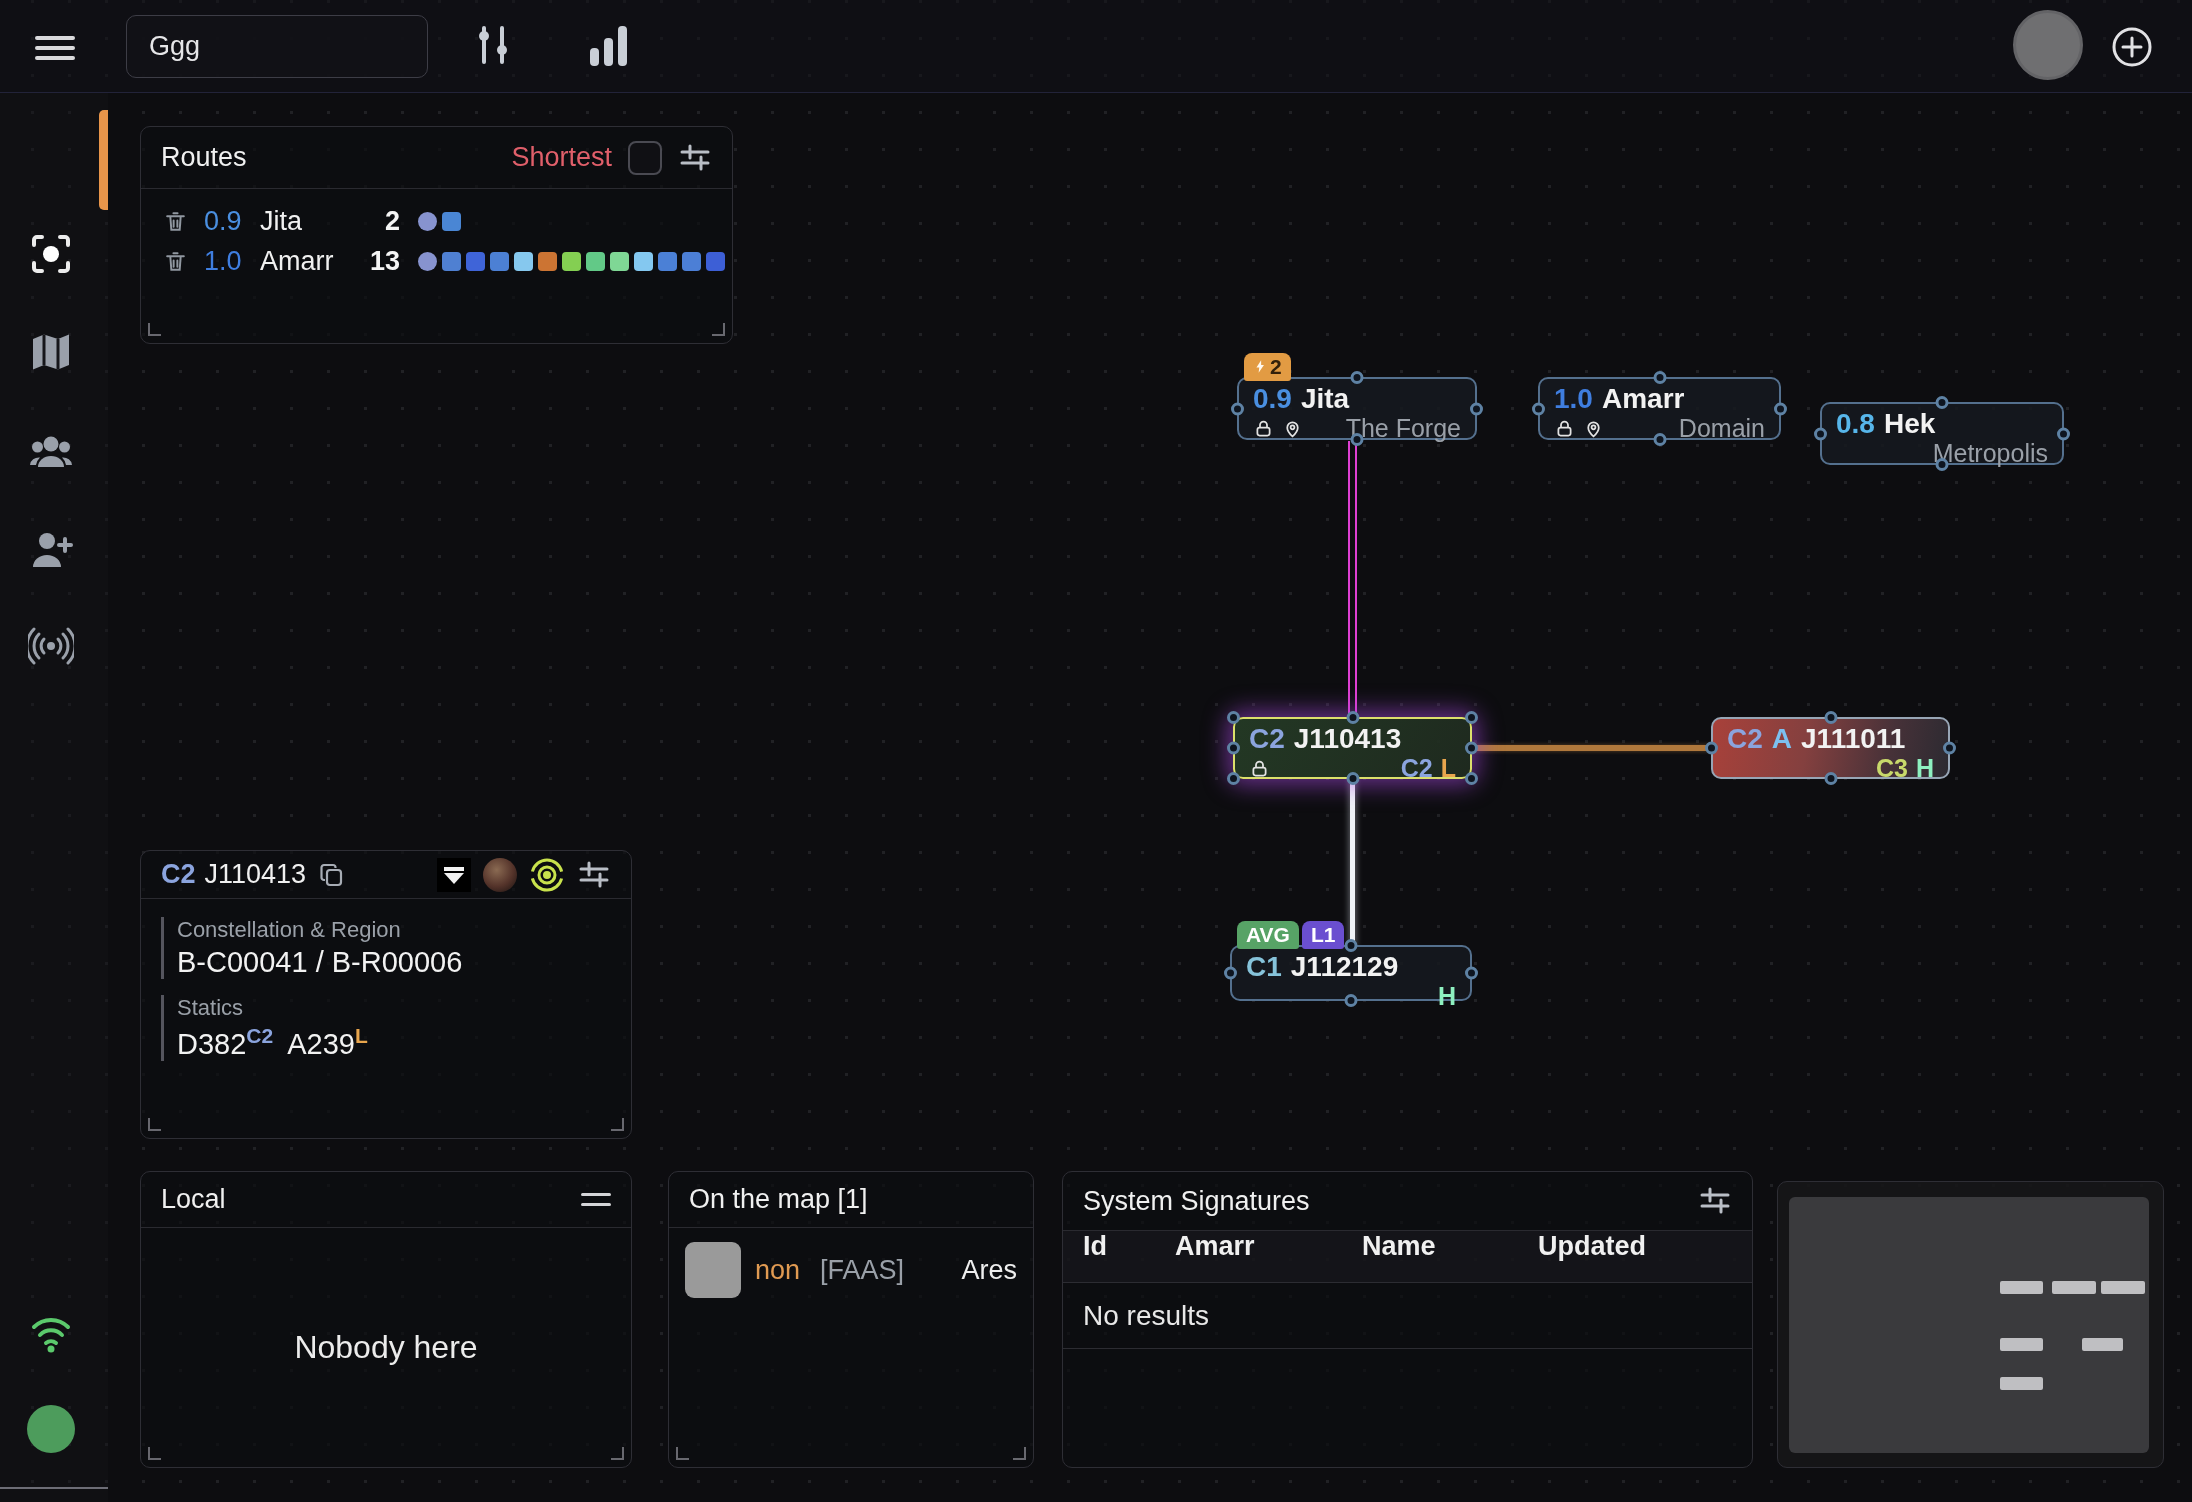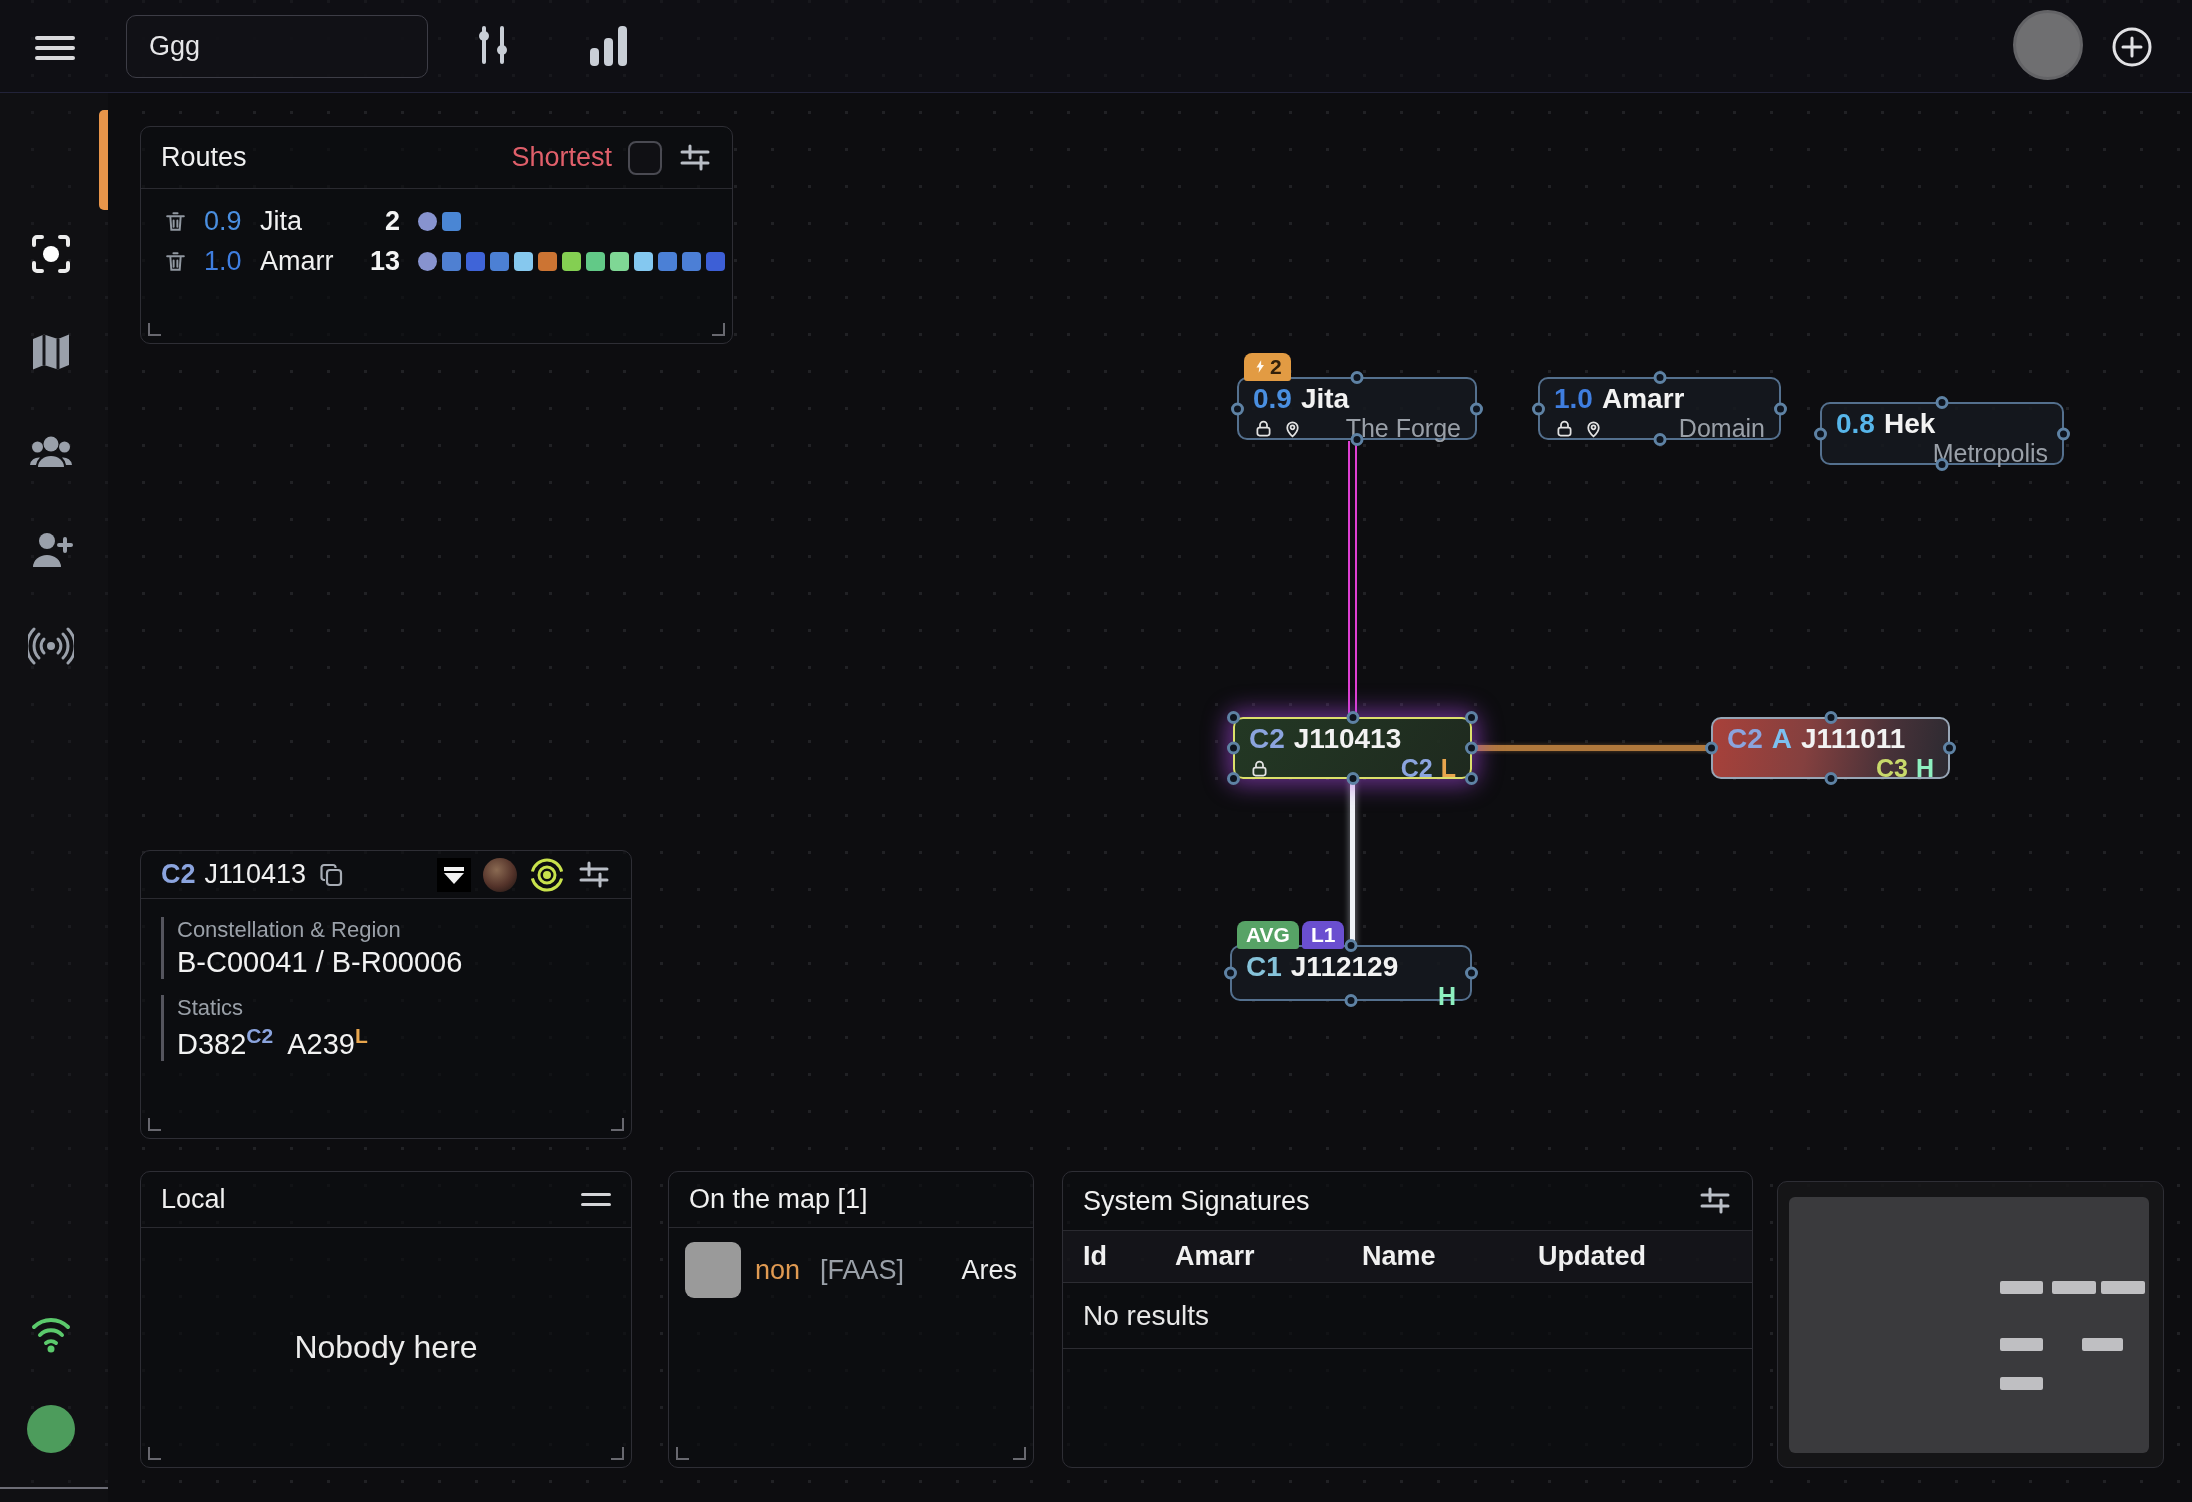--- a/index.html
+++ b/index.html
@@ -175,21 +175,21 @@
   .onmap-panel .panel-header { height:56px; }
   .pilot-row { display:flex; align-items:center; padding:14px 16px 0 16px; gap:14px; }
   .pilot-avatar { width:56px; height:56px; border-radius:9px; background:#9a9a9a; flex:0 0 auto; }
   .pilot-name { font-size:27px; color:#e09a52; }
   .pilot-corp { font-size:27px; color:#9aa0a8; margin-left:6px; }
   .pilot-ship { margin-left:auto; font-size:27px; color:#eeeeee; }
 
   
   .sig-panel { left:1062px; top:1171px; width:691px; height:297px; }
   .sig-panel .panel-header { height:59px;text-align:right; }
-  .sig-cols { display:flex; align-items:center; height:52px; padding-left:20px;
+  .sig-cols { display:flex; height:52px; padding-left:20px;
     background:rgba(28,28,33,0.55); border-bottom:1px solid #2c2c32; font-weight:bold; font-size:27px; color:#f0f0f0; }
   .sig-col:nth-child(1){ width:92px; }
   .sig-col:nth-child(2){ width:187px; }
   .sig-col:nth-child(3){ width:176px; }
   .sig-col:nth-child(4){ flex:1; }
   .sig-empty { height:66px; display:flex; align-items:center; padding-left:20px;
     font-size:28px; color:#e8e8e8; border-bottom:1px solid #2c2c32; }
 
   
   .mini-panel { left:1777px; top:1181px; width:387px; height:287px; background:rgba(22,22,24,0.9); }

